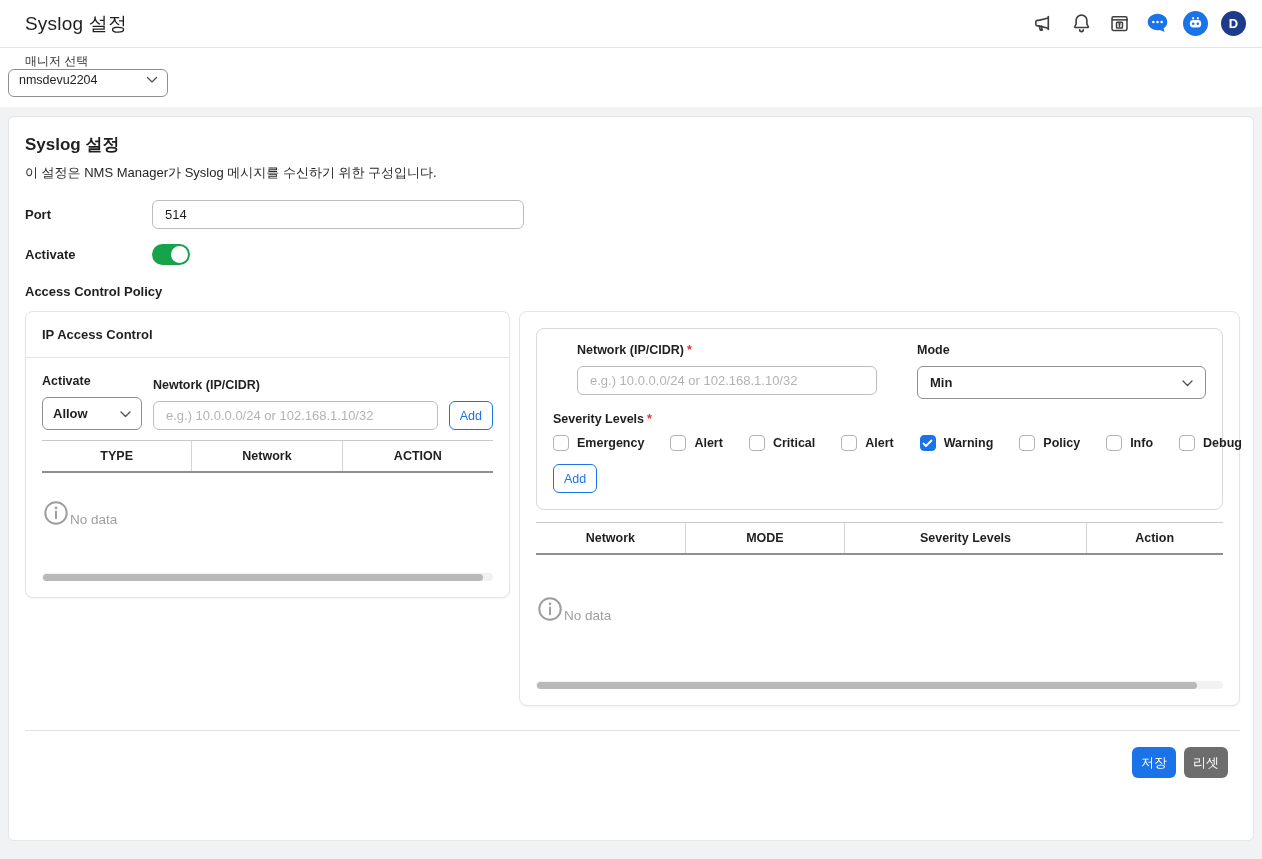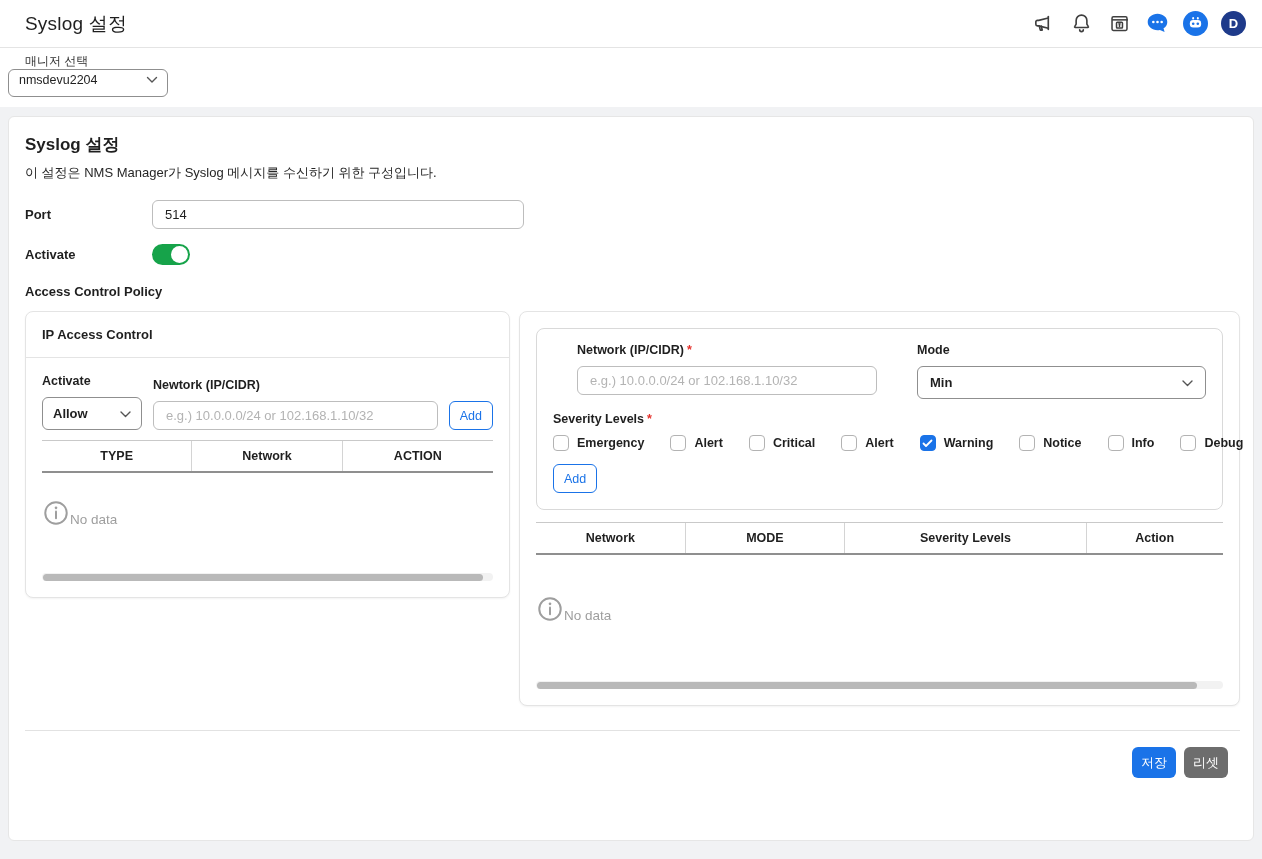--- a/index.html
+++ b/index.html
@@ -264,21 +264,21 @@
             <span class="check-item checked">
               <span class="checkbox">
                   <svg width="11" height="9" viewBox="0 0 11 9">
                     <path d="M1.5 4.5L4 7l5.5-5.5" stroke="#fff" stroke-width="1.8" fill="none" stroke-linecap="round" stroke-linejoin="round"></path>
                   </svg>
                 </span>
               <span class="check-label">Warning</span>
             </span>
             <span class="check-item">
               <span class="checkbox"></span>
-              <span class="check-label">Notice</span>
+              <span class="check-label">Policy</span>
             </span>
             <span class="check-item">
               <span class="checkbox"></span>
               <span class="check-label">Info</span>
             </span>
             <span class="check-item">
               <span class="checkbox"></span>
               <span class="check-label">Debug</span>
             </span>
           </div>

